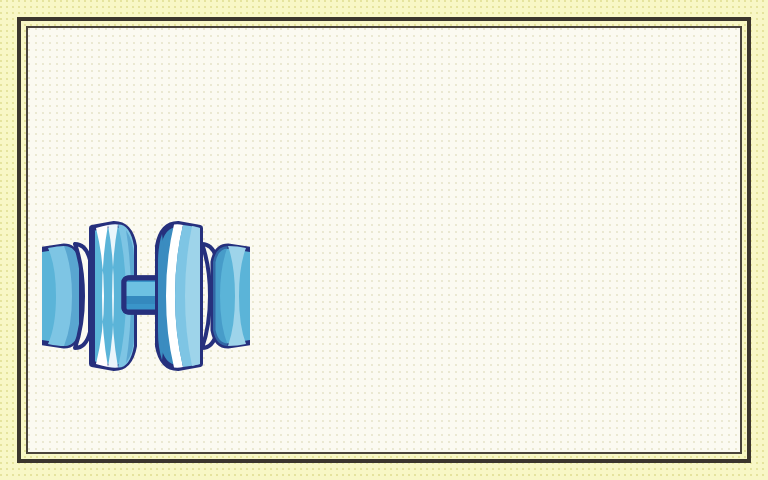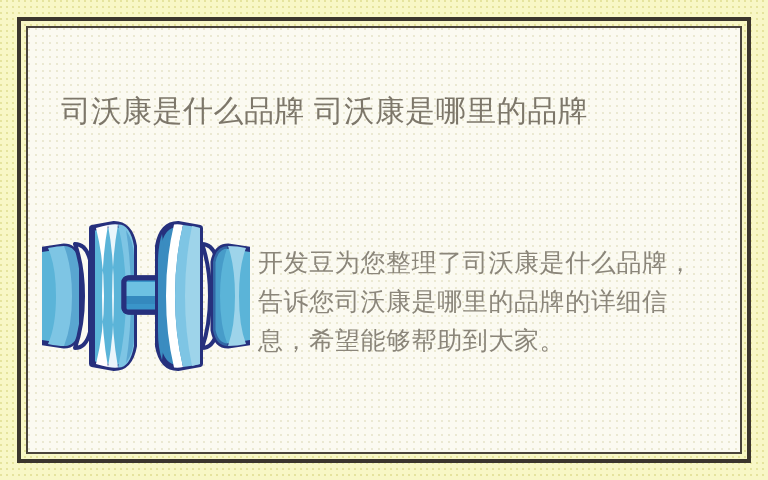--- a/index.html
+++ b/index.html
@@ -109,21 +109,20 @@
 </style>
 </head>
 <body>
 
 <div id="page">
 
   <div id="outer-frame"></div>
 
   <div id="card">
 
-    <h1 id="title">司沃康是什么品牌 司沃康是哪里的品牌</h1>
 
     <div id="content-row">
 
       <div id="illustration">
         <svg viewBox="0 0 208 180" xmlns="http://www.w3.org/2000/svg">
 
           <g>
             <path d="M -4 44 L 22 40 Q 34 40 37 56 L 37 124 Q 34 140 22 140 L -4 136 Z" fill="#5bb4d8" stroke="#26307d" stroke-width="5" stroke-linejoin="round"></path>
             <path d="M 6 42 Q 16 40 22 40 Q 34 40 37 56 L 37 124 Q 34 140 22 140 Q 16 140 6 138 Q 14 120 14 90 Q 14 60 6 42 Z" fill="#7ec5e4"></path>
             <path d="M 22 40 Q 34 40 37 56 L 37 124 Q 34 140 22 140 Q 30 120 30 90 Q 30 60 22 40 Z" fill="#3a8cc0" opacity="0.55"></path>
@@ -161,17 +160,16 @@
           <path d="M 160 38 Q 171 38 175 54 L 175 126 Q 171 142 160 142 Q 168 120 168 90 Q 168 60 160 38 Z" fill="#fbfaf1" stroke="#26307d" stroke-width="4" stroke-linejoin="round"></path>
 
           <g>
             <path d="M 212 44 L 186 40 Q 174 40 171 56 L 171 124 Q 174 140 186 140 L 212 136 Z" fill="#5bb4d8" stroke="#26307d" stroke-width="5" stroke-linejoin="round"></path>
             <path d="M 186 40 Q 174 40 171 56 L 171 124 Q 174 140 186 140 Q 178 120 178 90 Q 178 60 186 40 Z" fill="#3a8cc0" opacity="0.6"></path>
             <path d="M 186 40 Q 196 40 204 42 Q 197 60 197 90 Q 197 120 204 138 Q 196 140 186 140 Q 193 120 193 90 Q 193 60 186 40 Z" fill="#9ed4ea"></path>
           </g>
         </svg>
       </div>
 
-      <p id="body-text">开发豆为您整理了司沃康是什么品牌，告诉您司沃康是哪里的品牌的详细信息，希望能够帮助到大家。</p>
 
     </div>
   </div>
 </div>
 
 </body></html>

